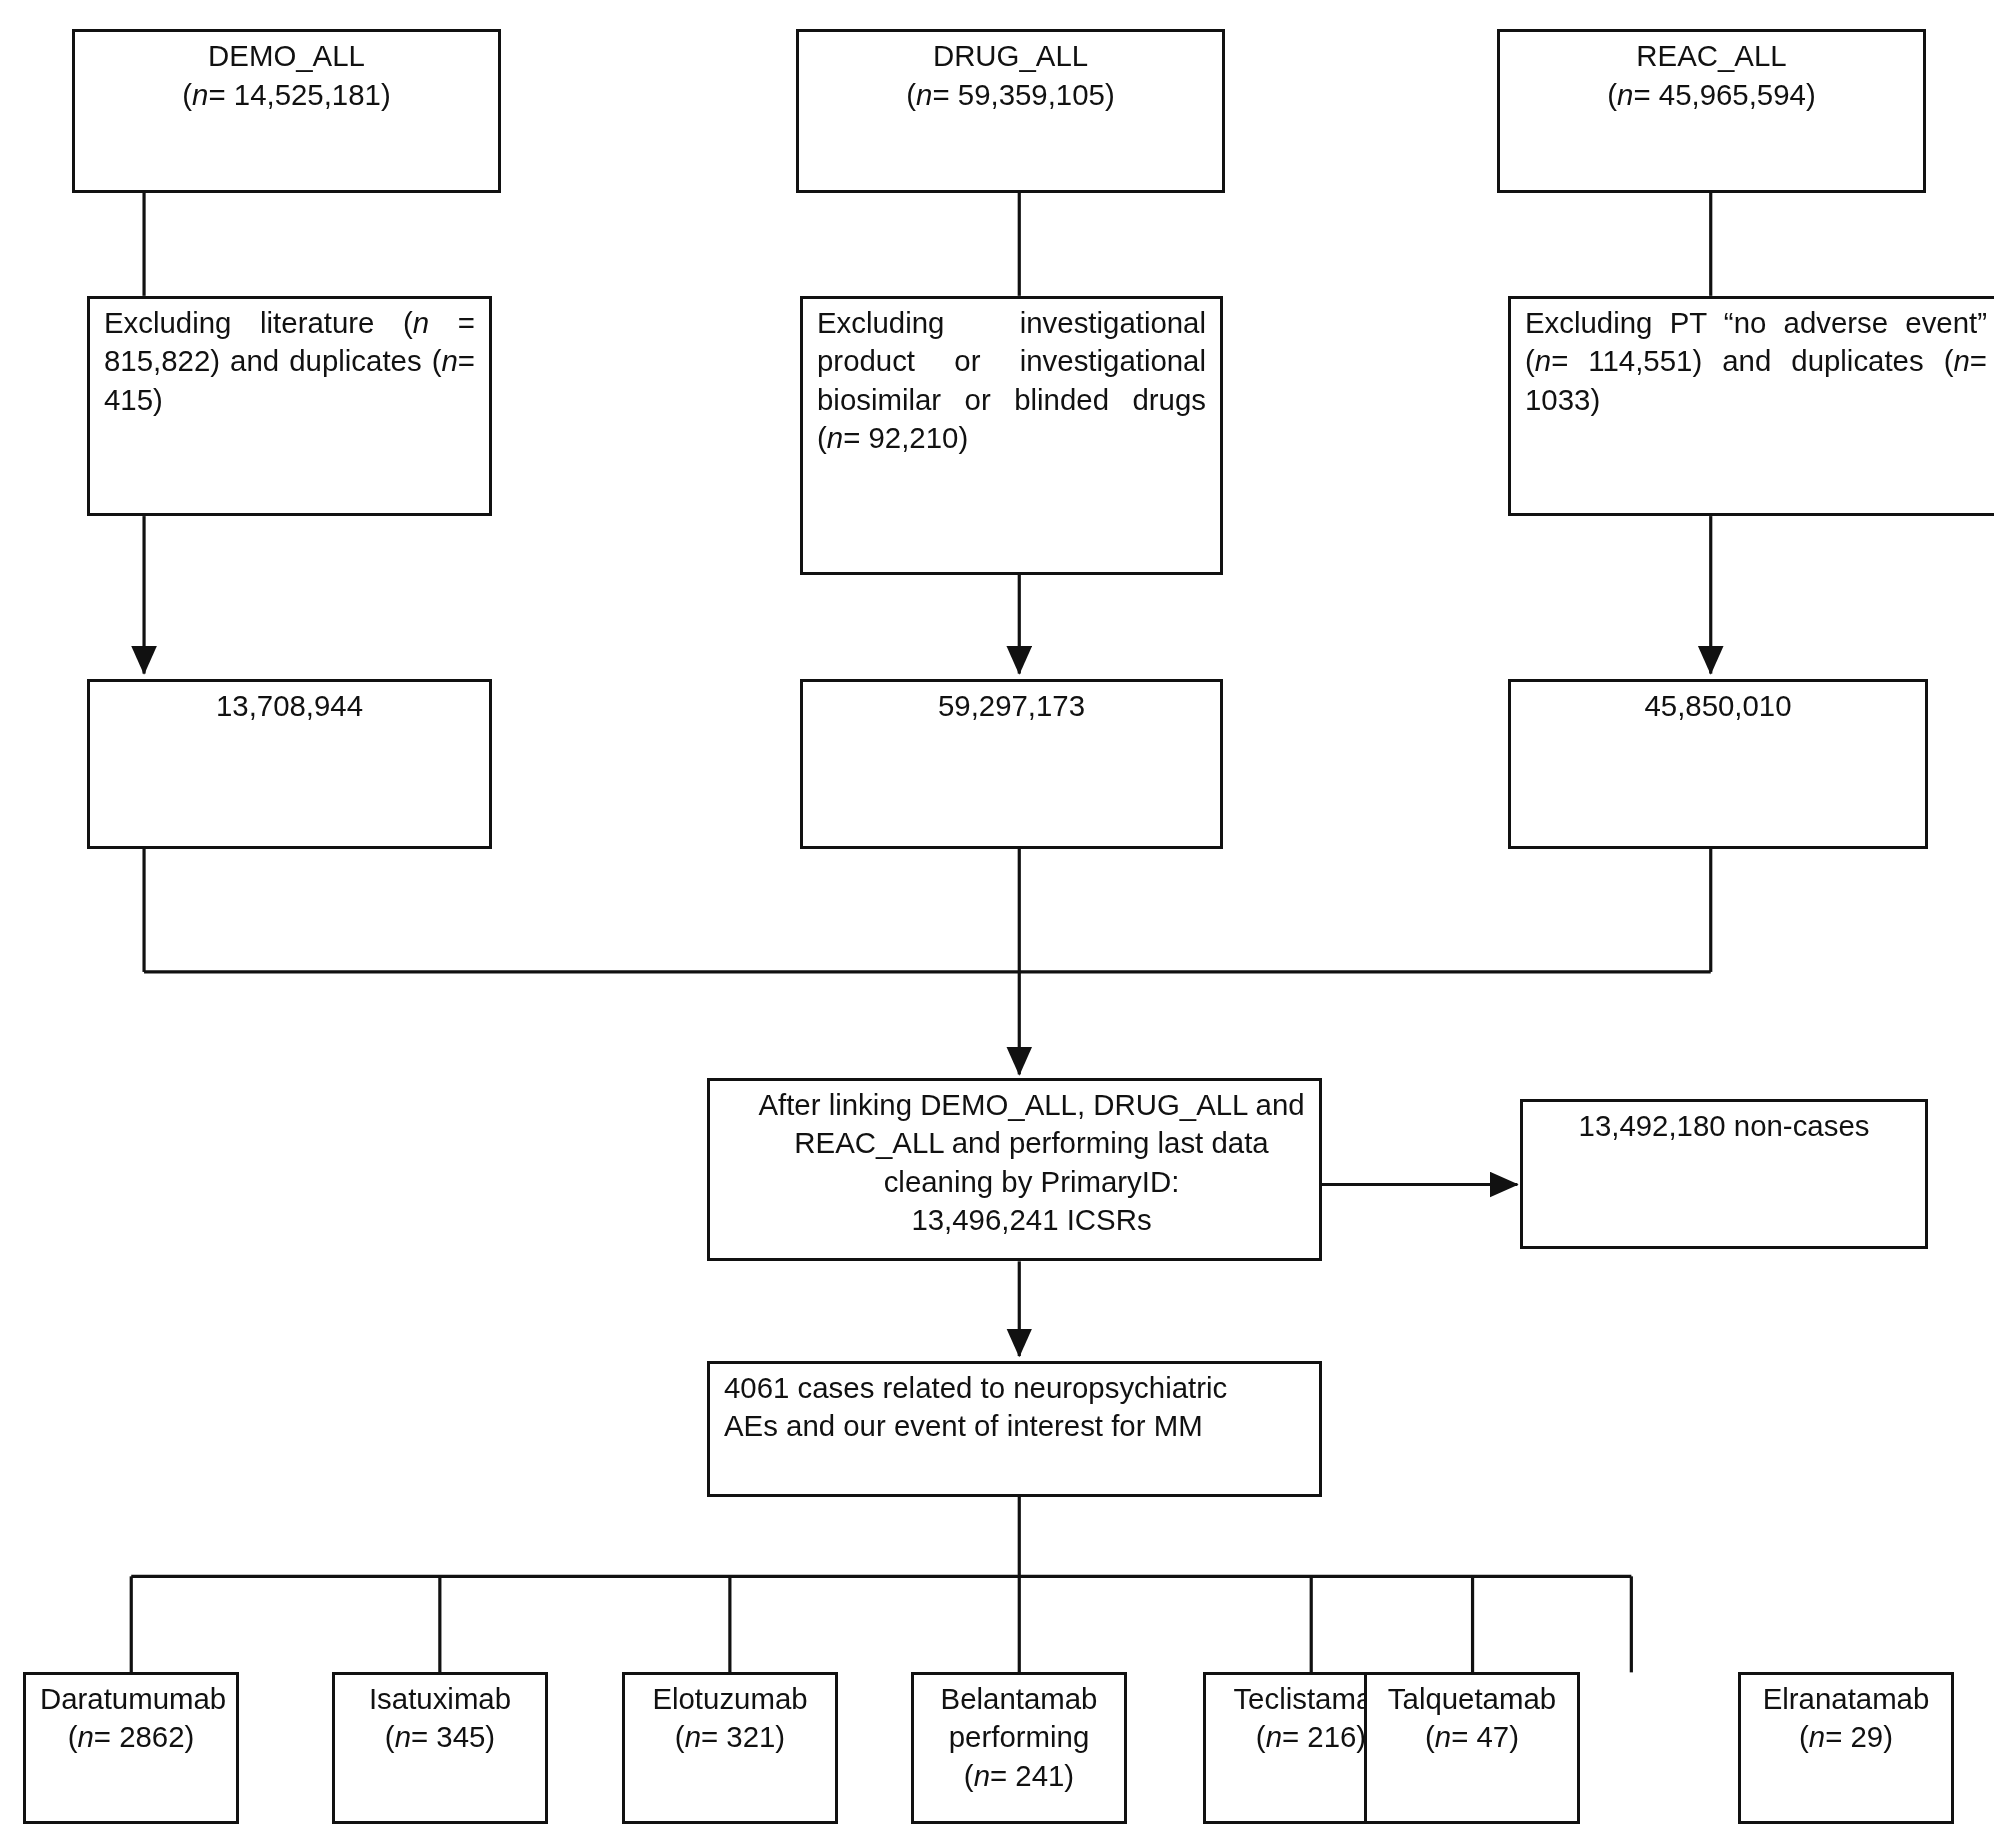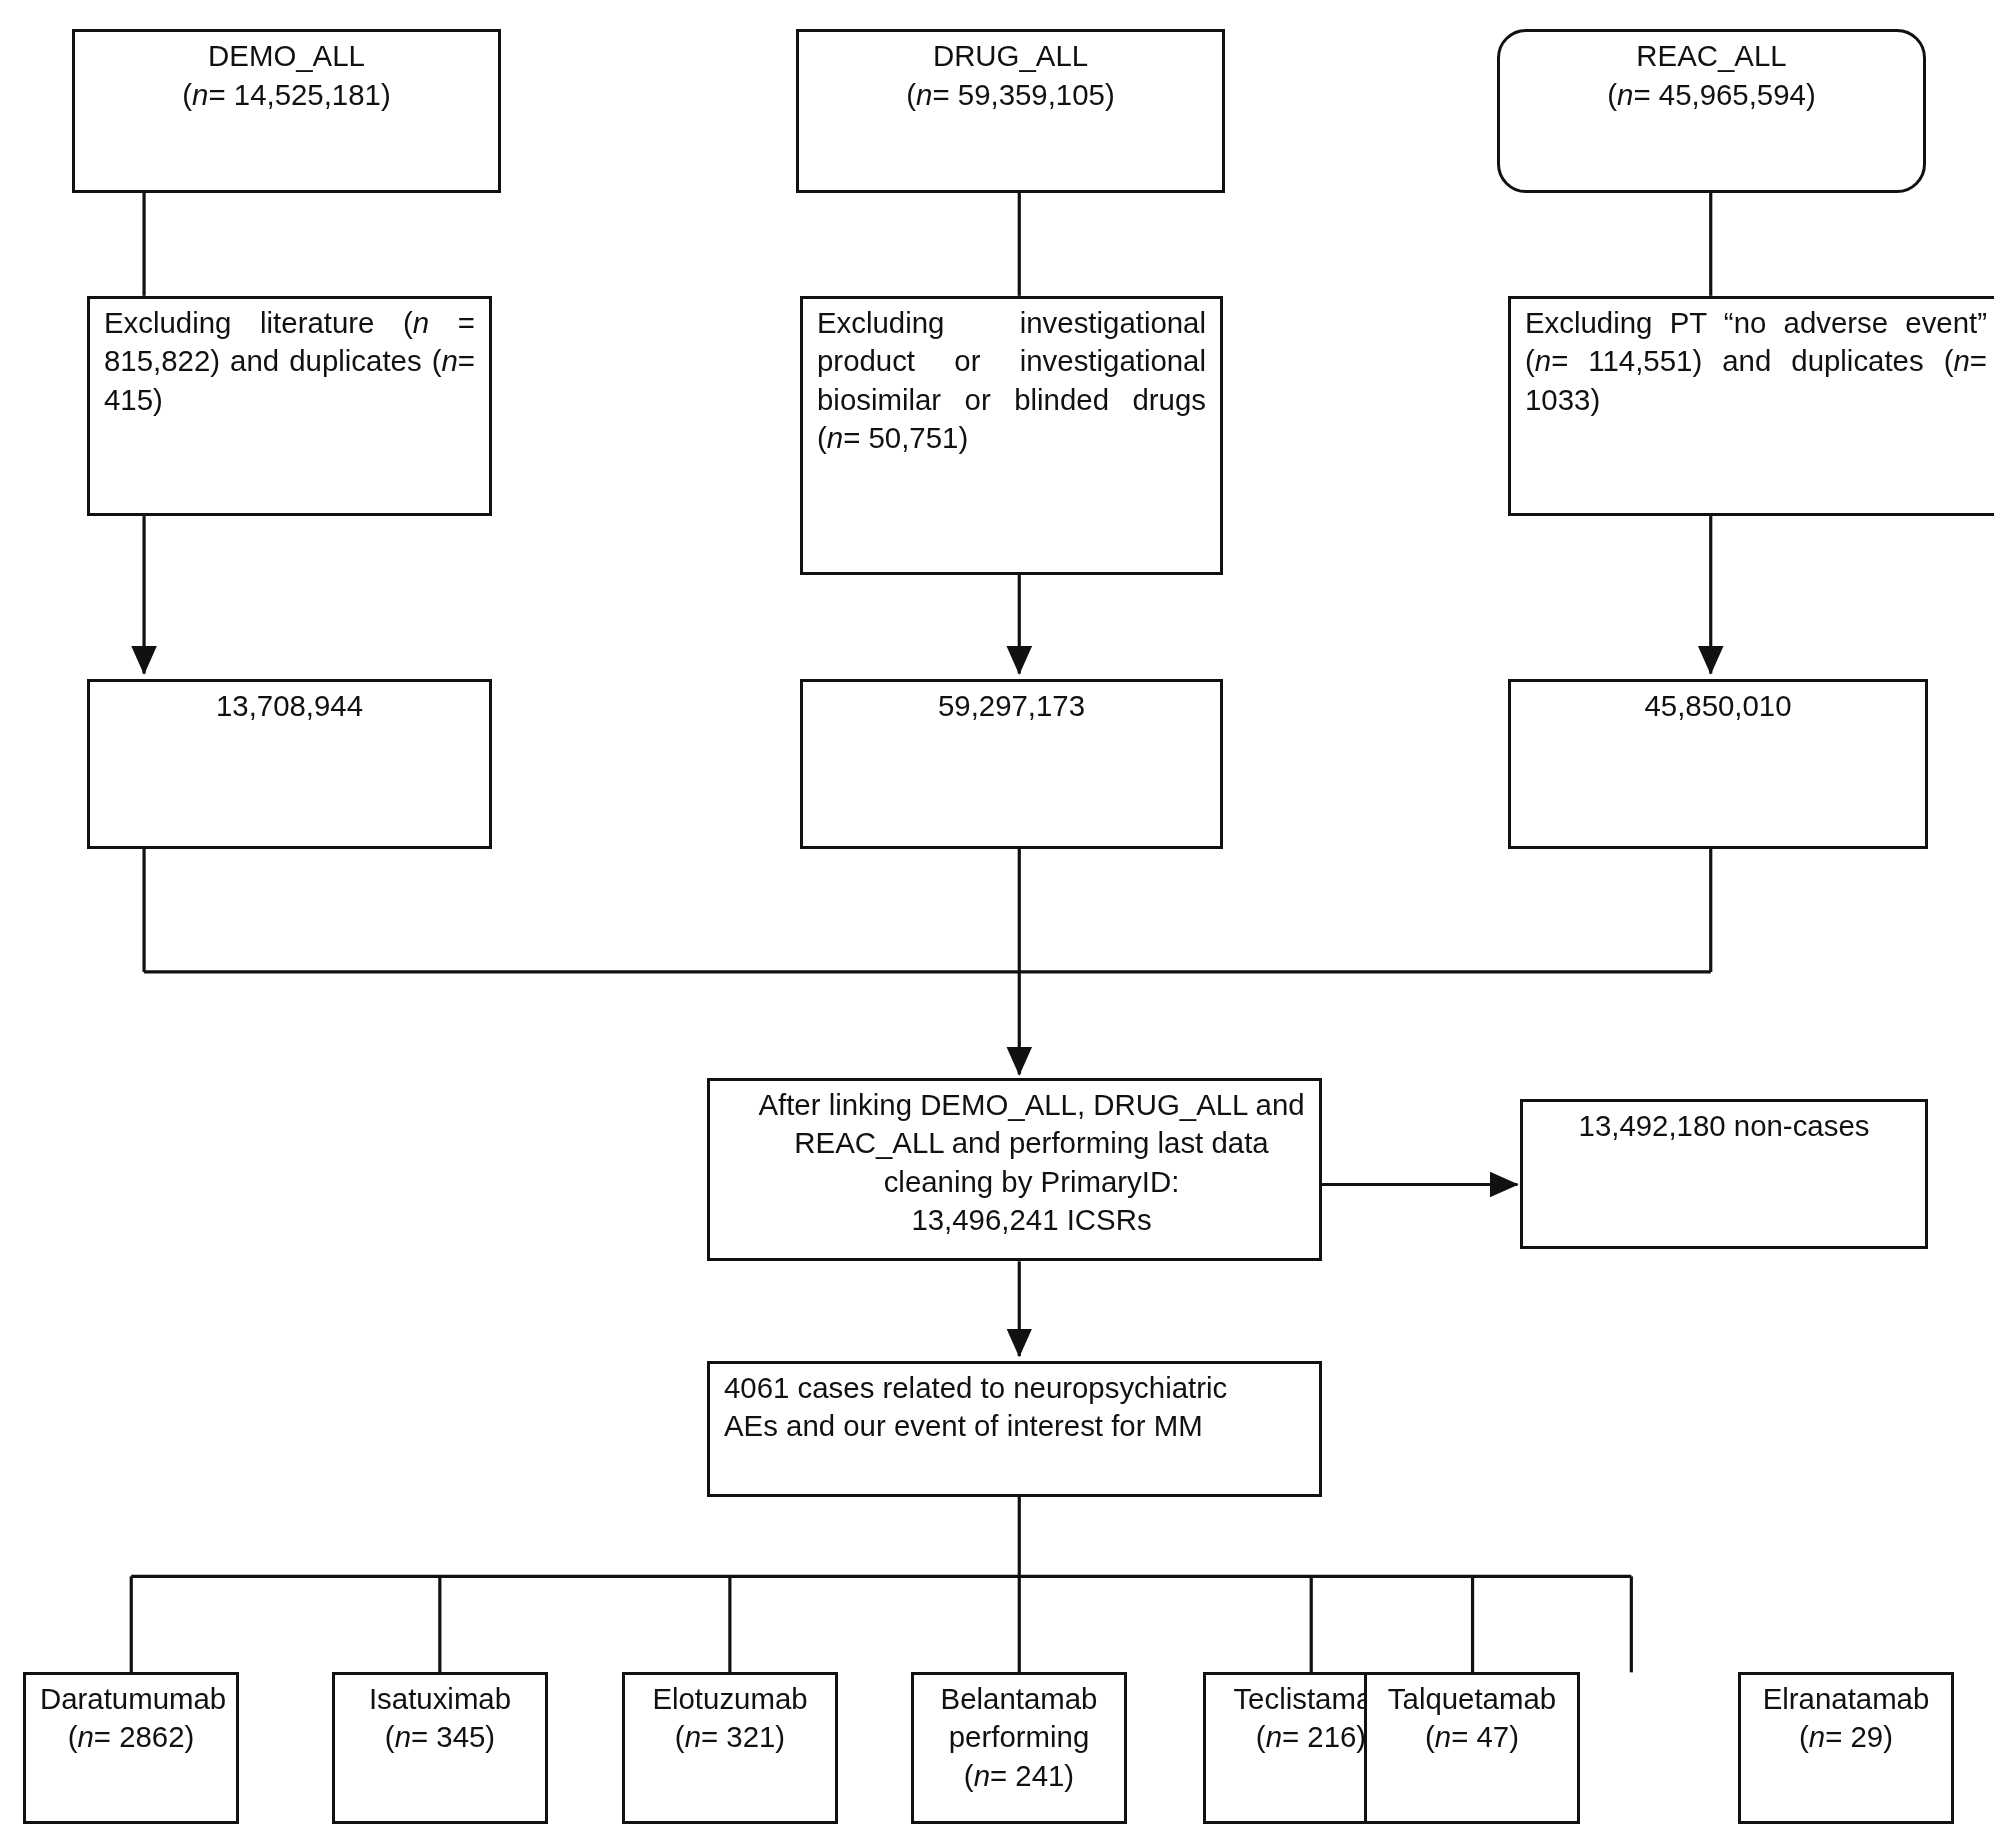--- a/index.html
+++ b/index.html
@@ -97,36 +97,36 @@
     </div>
   </div>
 
   <div class="node ctr" style="left:796px; top:29.4px; width:429px; height:164px;">
     <div class="txt">
       <span>DRUG_ALL</span><br>
       <span>(</span><i>n</i><span>= 59,359,105)</span>
     </div>
   </div>
 
-  <div class="node ctr" style="left:1497px; top:29.4px; width:429px; height:164px;border-radius:29px;">
+  <div class="node ctr" style="left:1497px; top:29.4px; width:429px; height:164px;">
     <div class="txt">
       <span>REAC_ALL</span><br>
       <span>(</span><i>n</i><span>= 45,965,594)</span>
     </div>
   </div>
 
   <div class="node just" style="left:87px; top:296px; width:405px; height:220px;">
     <div class="txt">
       <span>Excluding literature (</span><i>n</i><span> = 815,822) and duplicates (</span><i>n</i><span>= 415)</span>
     </div>
   </div>
 
   <div class="node just" style="left:800px; top:296px; width:423px; height:279px;">
     <div class="txt">
-      <span>Excluding investigational product or investigational biosimilar or blinded drugs (</span><i>n</i><span>= 50,751)</span>
+      <span>Excluding investigational product or investigational biosimilar or blinded drugs (</span><i>n</i><span>= 92,210)</span>
     </div>
   </div>
 
   <div class="node just" style="left:1508px; top:296px; width:496px; height:220px;">
     <div class="txt">
       <span>Excluding PT “no adverse event” (</span><i>n</i><span>= 114,551) and duplicates (</span><i>n</i><span>= 1033)</span>
     </div>
   </div>
 
   <div class="node ctr" style="left:87px; top:679px; width:405px; height:170px;">

